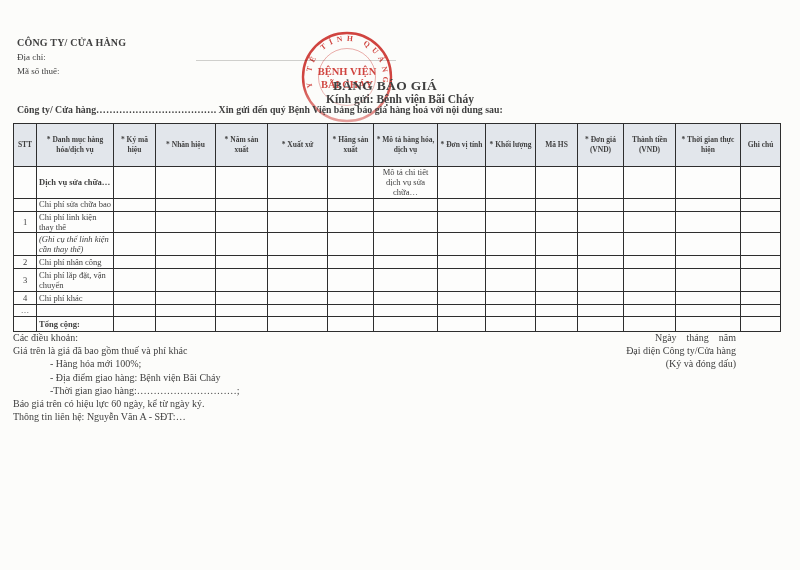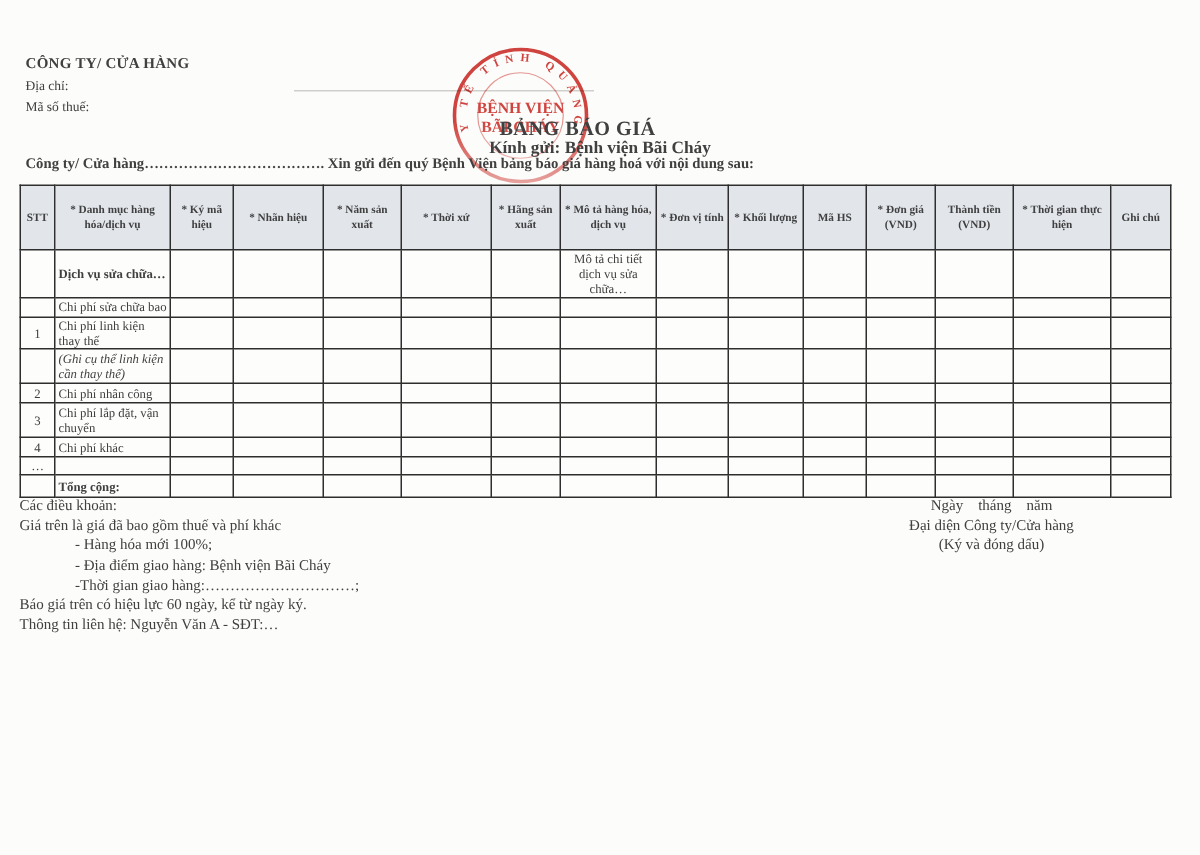--- a/index.html
+++ b/index.html
@@ -36,21 +36,21 @@
   td.item{text-align:left;margin-left:36px;}
   .item-bold{font-weight:bold;}
   .item-italic{font-style:italic;}
   .item-total{font-weight:bold;}
   .item-nowrap{white-space:nowrap;font-size:8px;}
   td.desc{font-size:7.2px;line-height:1.35;vertical-align:top;text-align:center;}
 
   
   .footer-left{position:absolute;left:13px;top:331px;font-size:10px;line-height:13.2px;}
   .footer-left .indent{padding-left:37px;}
-  .footer-right{position:absolute;left:586px;top:331px;width:150px;text-align:center;
+  .footer-right{position:absolute;left:586px;top:331px;width:150px;text-align:right;
                 font-size:10px;line-height:13.2px;}
   .footer-right .pre{white-space:pre;}
 </style>
 </head>
 <body>
 
 <div class="page">
 
   <div class="company-block">
     <div class="l1">CÔNG TY/ CỬA HÀNG</div>
@@ -96,21 +96,21 @@
         <col style="width: 65px;">
         <col style="width: 40px;">
       </colgroup>
     <thead>
         <tr id="quote-head">
           <th>STT</th>
           <th>* Danh mục hàng hóa/dịch vụ</th>
           <th>* Ký mã hiệu</th>
           <th>* Nhãn hiệu</th>
           <th>* Năm sản xuất</th>
-          <th>* Thời xứ</th>
+          <th>* Xuất xứ</th>
           <th>* Hãng sản xuất</th>
           <th>* Mô tả hàng hóa, dịch vụ</th>
           <th>* Đơn vị tính</th>
           <th>* Khối lượng</th>
           <th>Mã HS</th>
           <th>* Đơn giá (VND)</th>
           <th>Thành tiền (VND)</th>
           <th>* Thời gian thực hiện</th>
           <th>Ghi chú</th>
         </tr>

